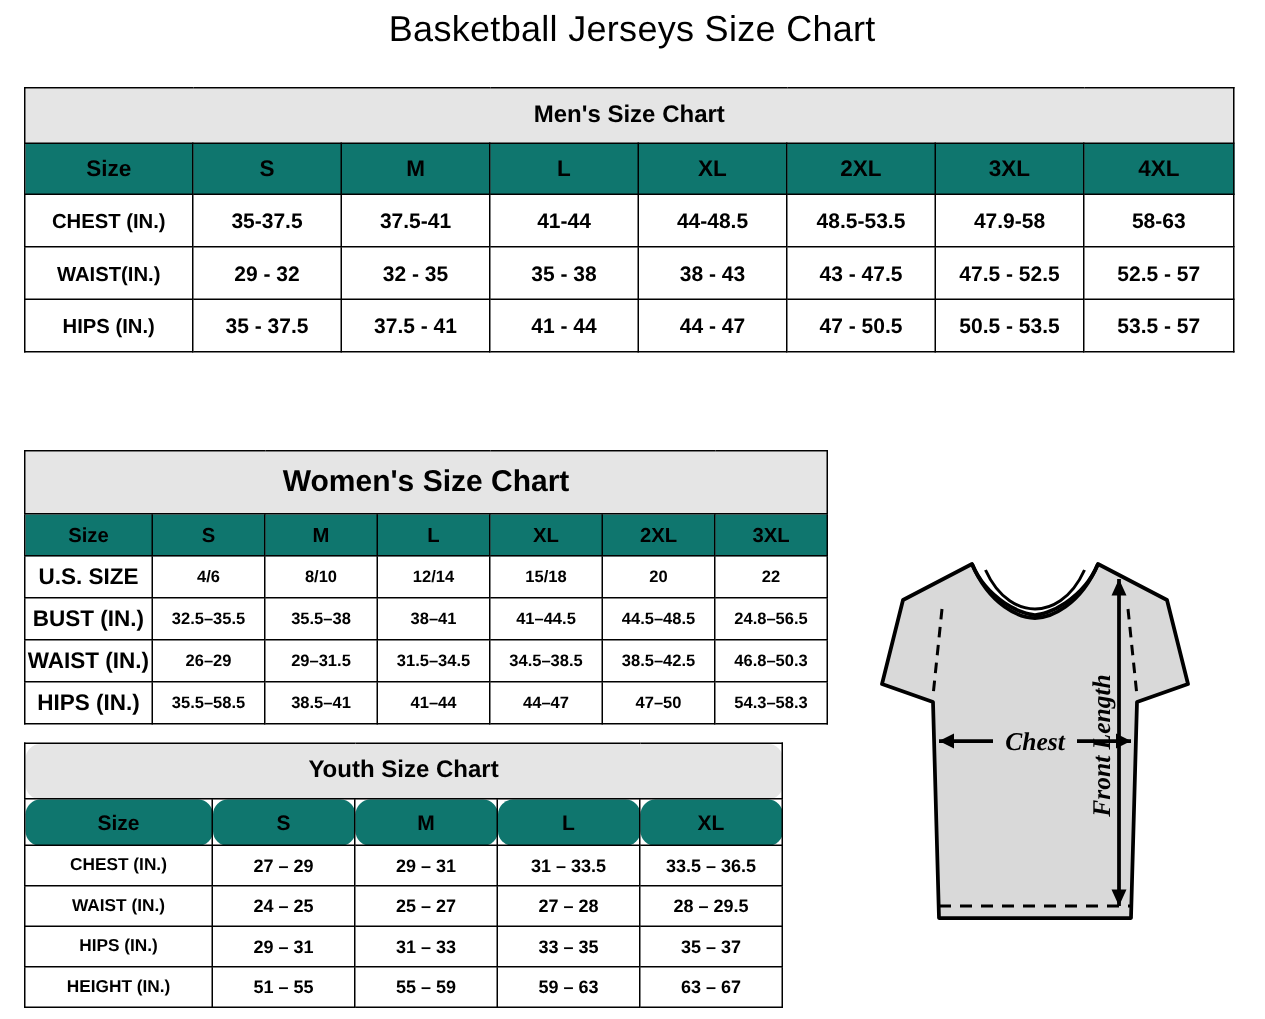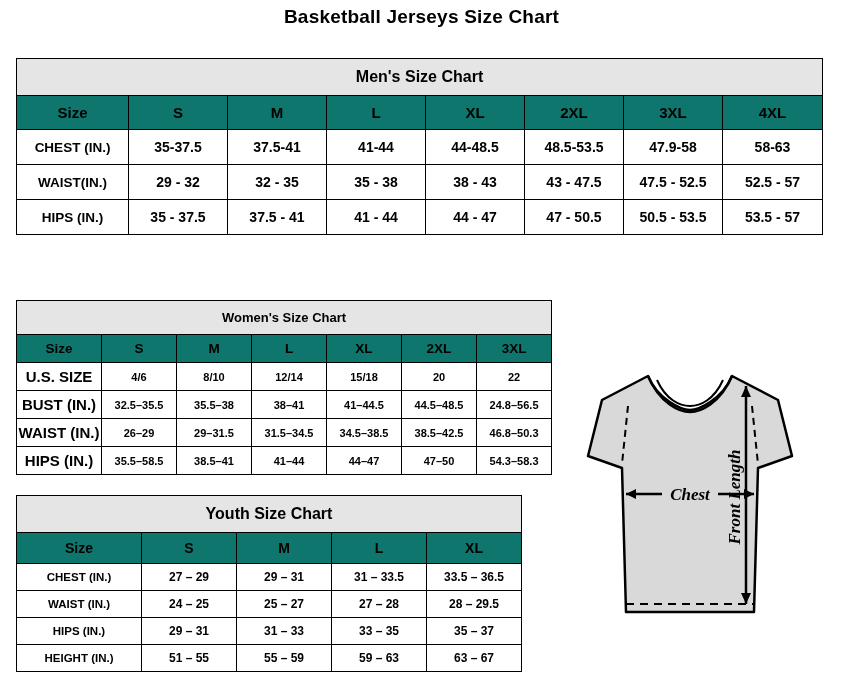--- a/index.html
+++ b/index.html
@@ -14,22 +14,22 @@
     font-family: "Liberation Sans", sans-serif;
     color: #000000;
     overflow: hidden;
   }
   .page-title {
     position: absolute;
     top: 6px;
     left: 0;
     width: 843px;
     text-align: center;
-    font-size: 19px;
-    font-weight: bold;
+    font-size: 24px;
+    font-weight: normal;
     letter-spacing: 0.2px;
   }
 
   table {
     border-collapse: collapse;
     table-layout: fixed;
   }
   table td, table th {
     border: 1px solid #000000;
     text-align: center;
@@ -60,35 +60,35 @@
   #mens-table tbody td { font-size: 14px; padding: 9px 2px; }
   #mens-table td.rowlabel { font-size: 13.5px; }
 
   
   #womens-table {
     position: absolute;
     left: 16px;
     top: 300px;
     width: 535px;
   }
-  #womens-table .tbl-header td { font-size: 13px; padding: 9px 0; }
+  #womens-table .tbl-header td { font-size: 20px; padding: 9px 0; }
   #womens-table .col-head td { font-size: 13.5px; padding: 6px 0; }
   #womens-table tbody td { font-size: 11px; padding: 5px 1px; }
   #womens-table td.rowlabel { font-size: 15px; }
 
   
   #youth-table {
     position: absolute;
     left: 16px;
     top: 495px;
     width: 505px;
   }
   #youth-table .tbl-header td { font-size: 16px; padding: 9px 0; }
   #youth-table .col-head td { font-size: 14px; padding: 7px 0; }
-  #youth-table tbody td { font-size: 12px; padding: 6px 1px; }
+  #youth-table tbody td { font-size: 12px; padding: 6px 1px; border-radius: 10px; }
   #youth-table td.rowlabel { font-size: 11.5px; }
 
   
   #shirt-diagram {
     position: absolute;
     left: 540px;
     top: 352px;
     width: 300px;
     height: 310px;
   }

